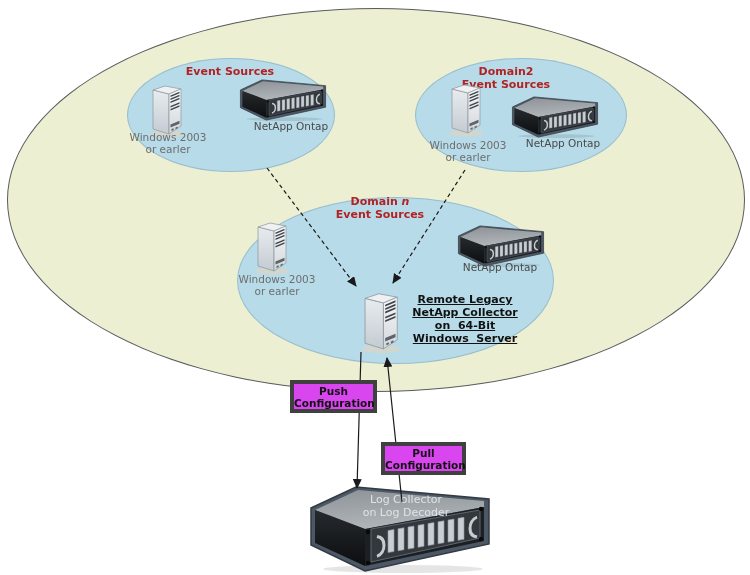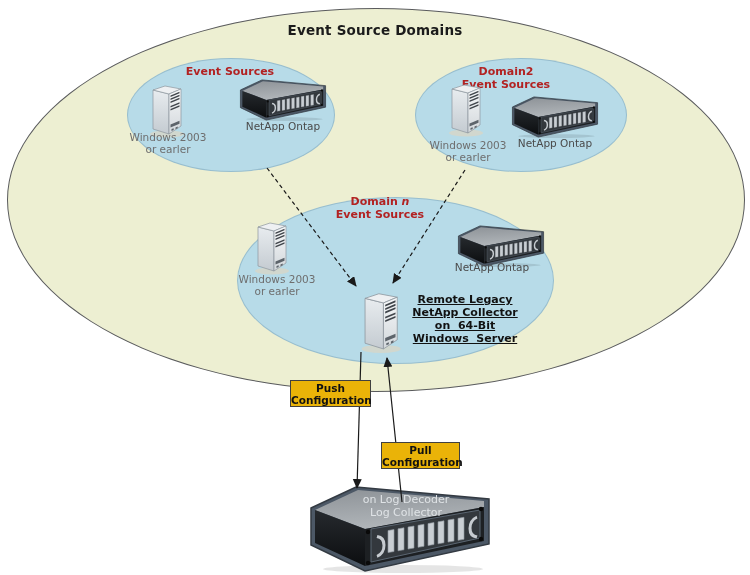--- a/index.html
+++ b/index.html
@@ -23,29 +23,29 @@
     left:0;top:22px;width:750px;text-align:center;z-index:3;
     font-size:13.5px;font-weight:bold;color:#1b1b1b;letter-spacing:.2px;
   }
   .domain-title{
     text-align:center;z-index:3;color:#b22222;font-size:11px;font-weight:bold;line-height:12.5px;
   }
   .domain-title .it{font-style:italic;}
   .dev-label{
     text-align:center;z-index:3;font-size:10.5px;line-height:11.5px;color:#6e6e6e;
   }
-  .storage-label{color:#4a4a4a;}
+  .storage-label{color:#4a4a4a;margin-left:8px;}
   .collector-label{
     left:403px;top:293px;width:124px;text-align:center;z-index:3;
     font-size:11px;font-weight:bold;color:#111;line-height:13px;
   }
   .collector-label div{white-space:pre;text-decoration:underline;}
   .icon{position:absolute;z-index:3;}
   .config-box{
-    background:#eab308;border:1px solid #404040;z-index:6;text-align:center;
+    background:#d946ef;border:4px solid #404040;z-index:6;text-align:center;
     font-size:10.5px;font-weight:bold;color:#111;line-height:12px;padding-top:1px;
   }
   .push-box{left:290px;top:380px;width:79px;height:24px;}
   .pull-box{left:381px;top:425px;width:77px;height:24px;margin-top:17px;}
   .connectors{left:0;top:0;z-index:5;pointer-events:none;}
   .appliance-label{
     left:336px;top:494px;width:140px;text-align:center;z-index:4;
     font-size:11px;line-height:12.5px;color:#dfe3e6;
   }
 </style>
@@ -113,21 +113,20 @@
             <rect x="74" y="2" width="6" height="22"></rect>
             <rect x="84" y="2" width="6" height="22"></rect>
           </g>
           <path d="M103,4 q-7,2 -7,10 q0,8 7,10" fill="none" stroke="#c6cbd0" stroke-width="3"></path>
         </g>
       </symbol>
     </defs>
   </svg>
 
   <div class="abs ellipse outer-ellipse"></div>
-  <div class="abs diagram-title">Event Source Domains</div>
 
   <div class="abs ellipse domain-ellipse d1"></div>
   <div class="abs ellipse domain-ellipse d2"></div>
   <div class="abs ellipse domain-ellipse dn"></div>
 
   <div class="abs domain-title" style="left:128px;top:66px;width:204px;">
     <div>Event Sources</div>
   </div>
   <svg class="icon" style="left:146px;top:84px;" width="40" height="54">
       <use href="#sym-tower"></use>
@@ -180,22 +179,22 @@
     <div>Remote Legacy</div>
     <div>NetApp Collector</div>
     <div>on  64-Bit</div>
     <div>Windows  Server</div>
   </div>
 
   <svg class="icon" style="left:308px;top:483px;z-index:3;" width="184" height="92">
       <use href="#sym-rack"></use>
     </svg>
   <div class="abs appliance-label">
+    <div>Log Collector</div>
     <div>on Log Decoder</div>
-    <div>Log Collector</div>
   </div>
 
   <svg class="abs connectors" width="750" height="575" viewBox="0 0 750 575">
     <defs>
       <marker id="arr" markerWidth="12" markerHeight="10" refX="9" refY="4.5" orient="auto" markerUnits="userSpaceOnUse">
         <path d="M0,0 L10,4.5 L0,9 Z" fill="#1a1a1a"></path>
       </marker>
     </defs>
     <line x1="267" y1="168" x2="356" y2="286" stroke="#1a1a1a" stroke-width="1.2" stroke-dasharray="4 3" marker-end="url(#arr)"></line>
     <line x1="465" y1="170" x2="393" y2="283" stroke="#1a1a1a" stroke-width="1.2" stroke-dasharray="4 3" marker-end="url(#arr)"></line>

